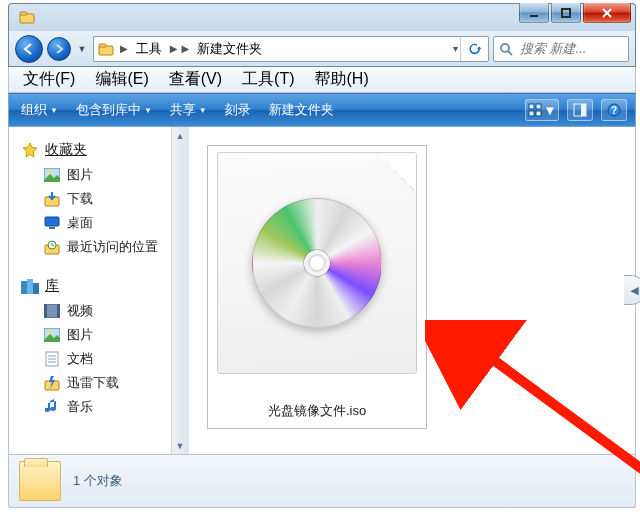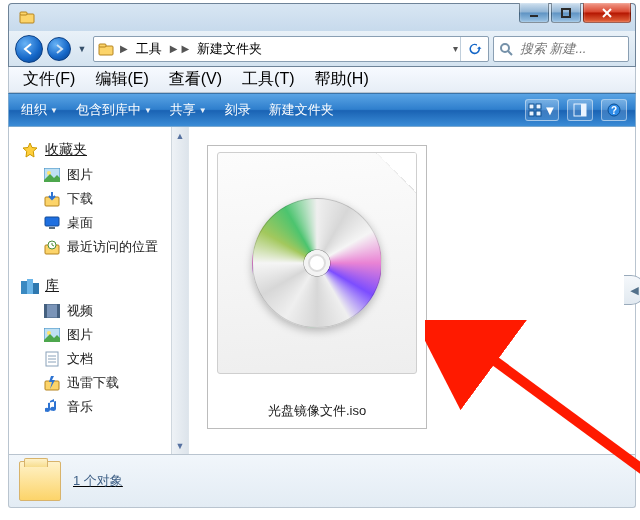--- a/index.html
+++ b/index.html
@@ -231,21 +231,20 @@
 
   
   .statusbar{
     height:53px;
     margin:0 4px 0 8px;
     border:1px solid #b9c4cf; border-top:none;
     background:linear-gradient(#f1f6fb,#e3ecf4);
     display:flex;align-items:center;gap:12px;
     padding:4px 10px;
     border-radius:0 0 3px 3px;
-    text-decoration:underline;
   }
   .status-thumb{
     width:42px;height:40px;
     border:1px solid #d8b36b; border-radius:2px;
     background:linear-gradient(#fff2c8,#fcd46a);
     position:relative;
   }
   .status-thumb::before{
     content:"";position:absolute;left:4px;top:-4px;width:22px;height:8px;
     background:linear-gradient(#fff2c8,#f7dd8e);border:1px solid #d8b36b;border-bottom:none;

